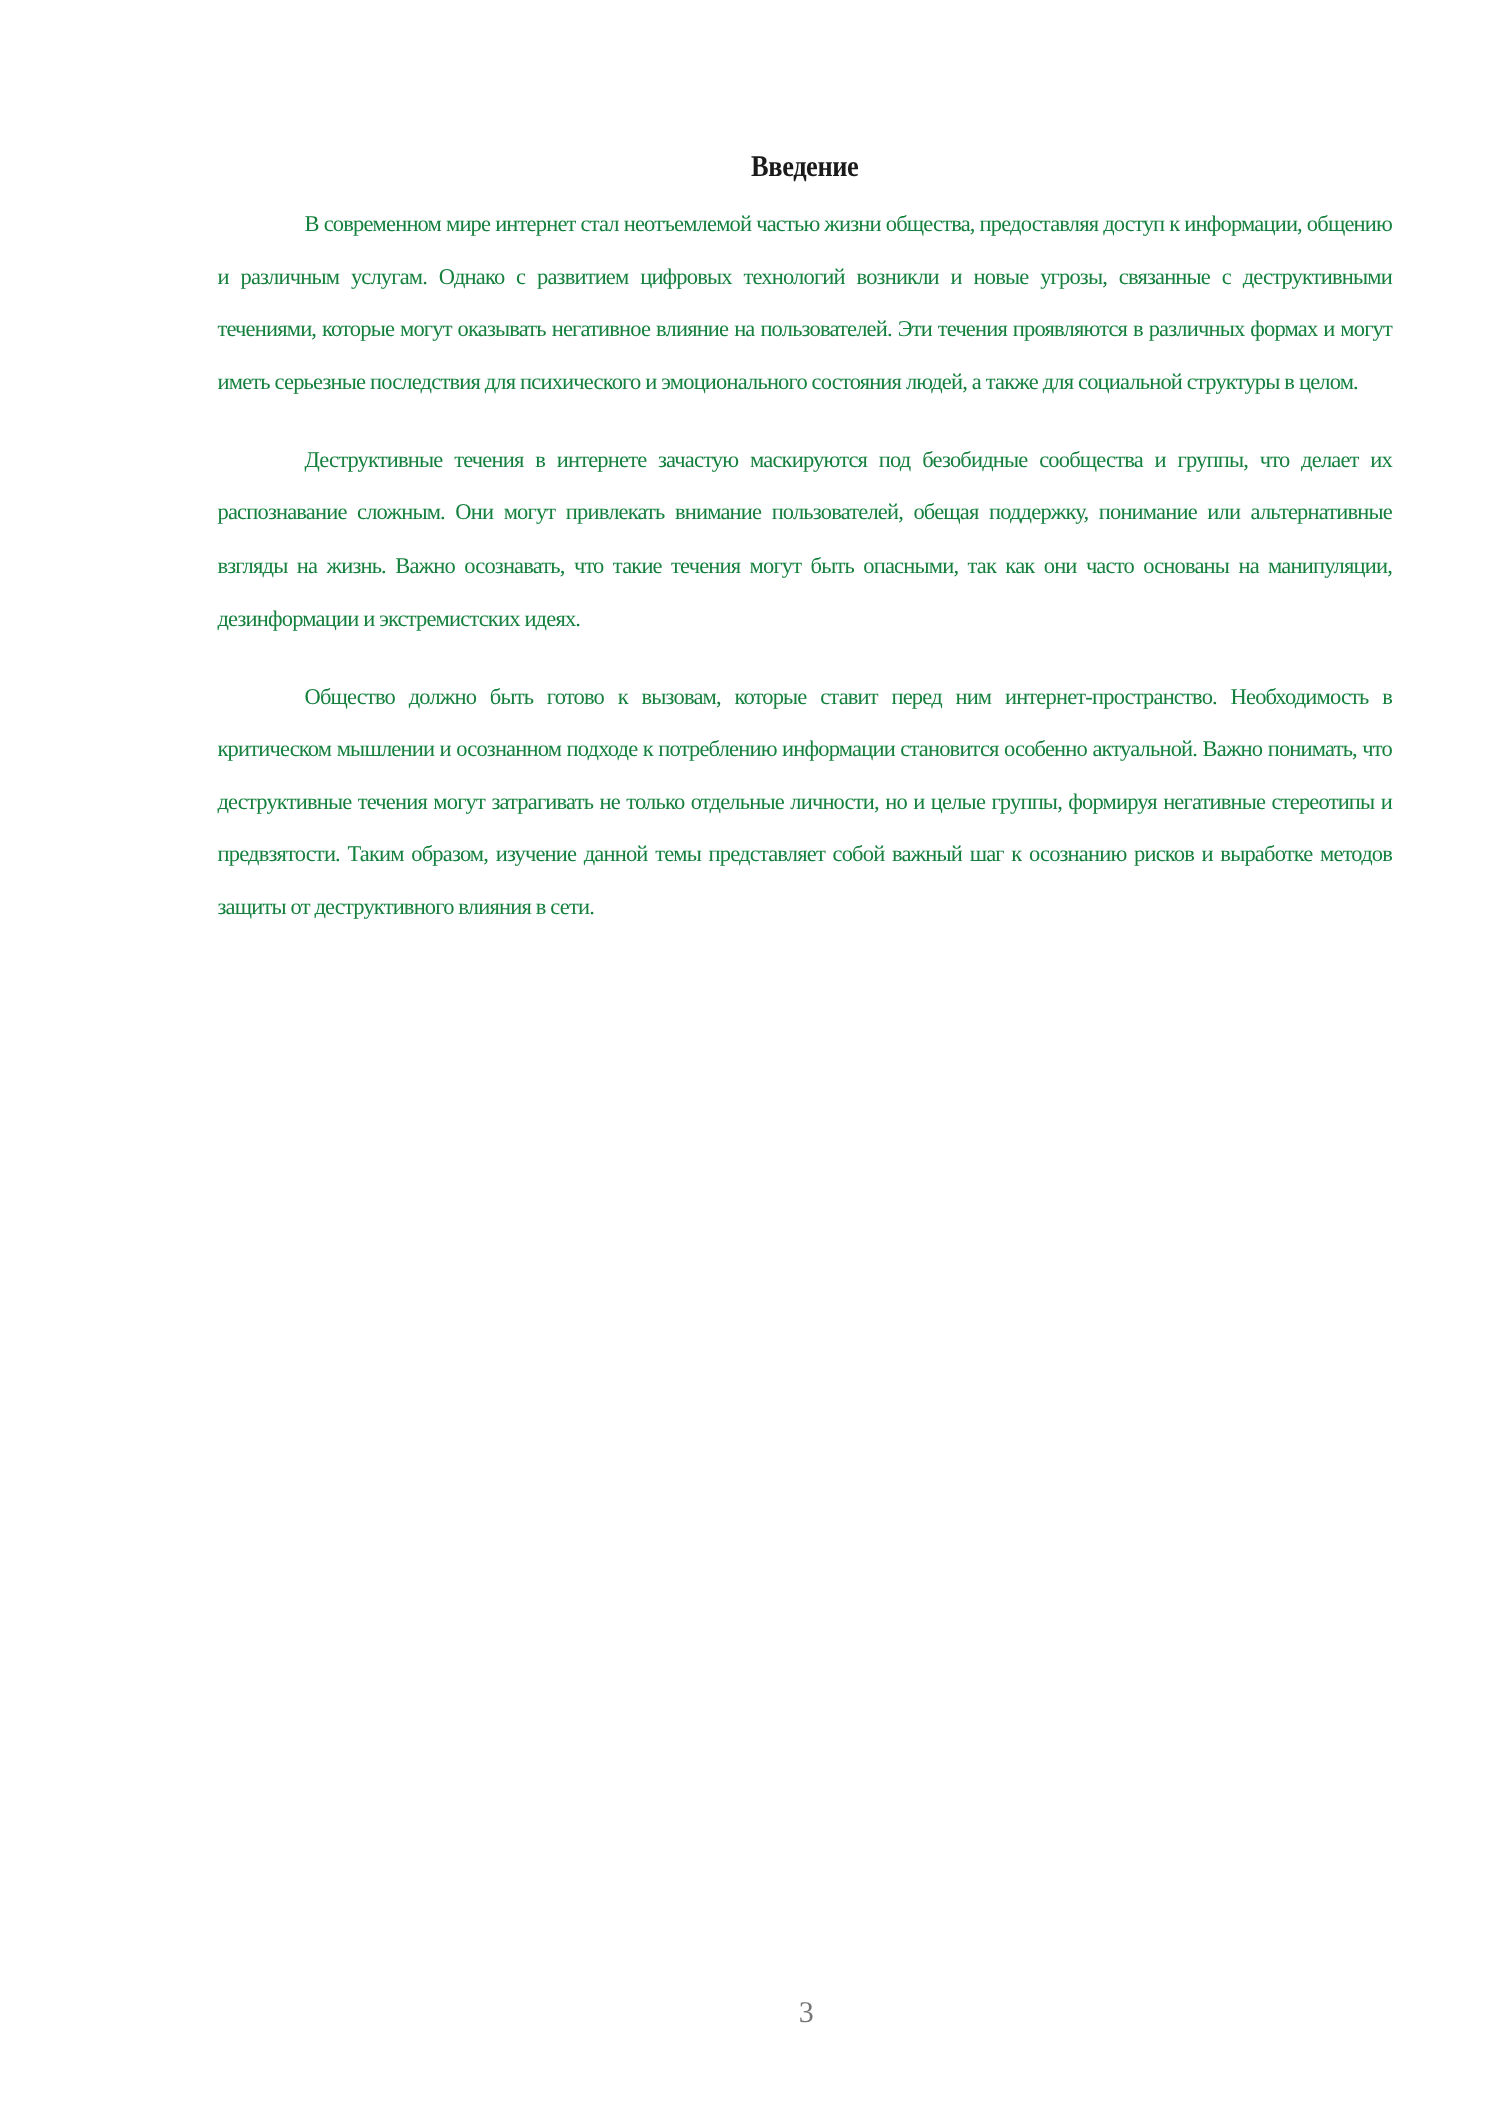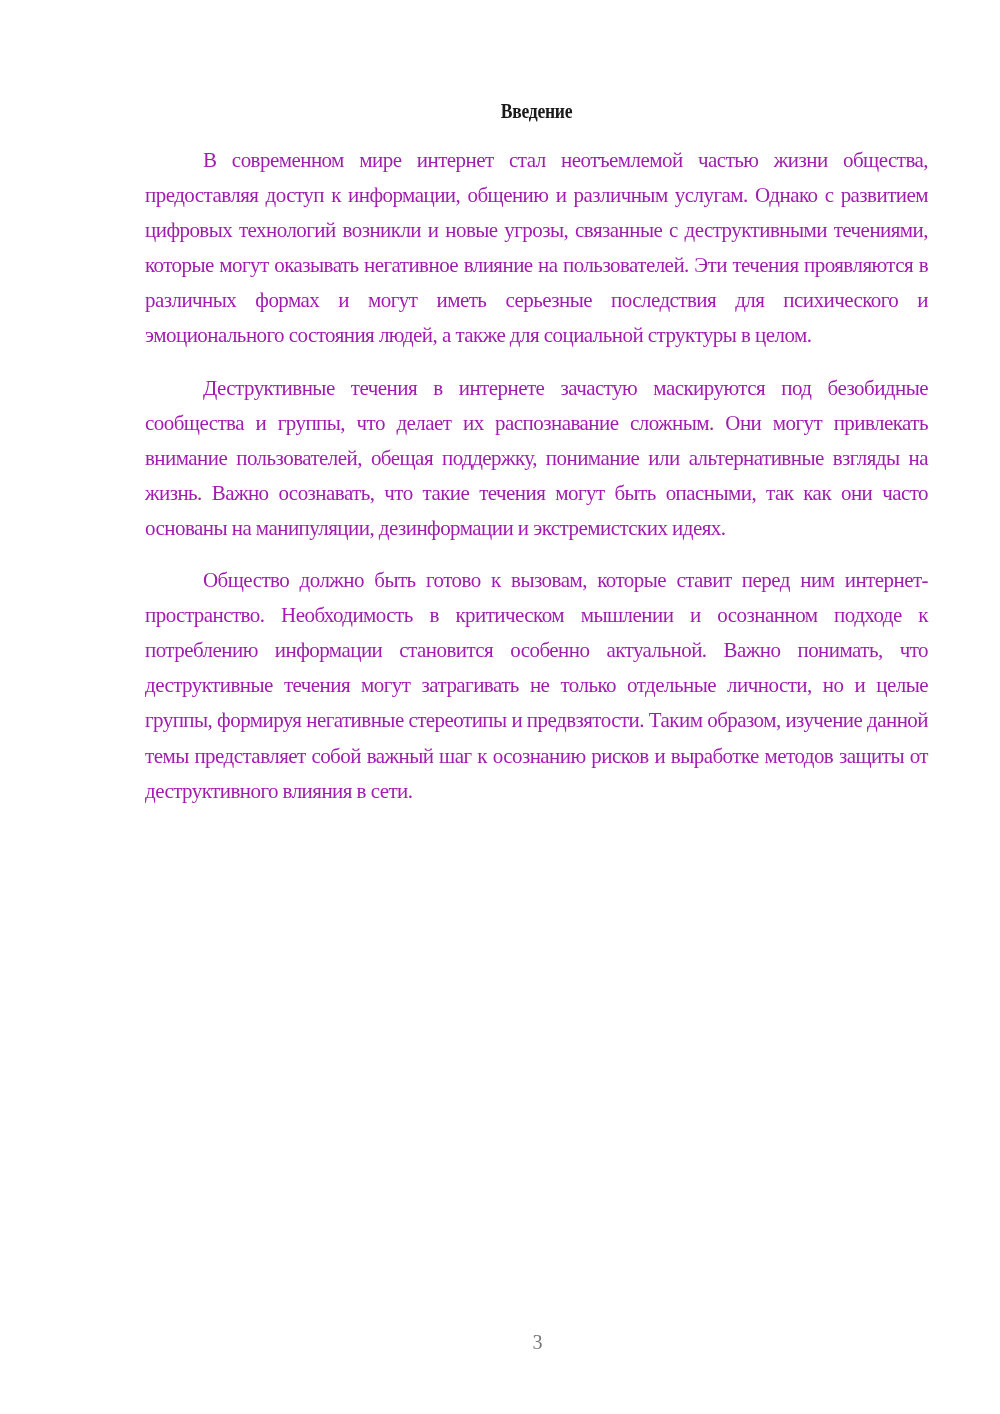--- a/index.html
+++ b/index.html
@@ -31,29 +31,29 @@
     .title {
       text-align: center;
       font-weight: bold;
       font-size: 20px;
       line-height: 30px;
       margin: 0 0 5px 0;
       letter-spacing: -0.3px;
       transform: scaleX(0.88);
     }
     .para {
-      margin: 17px 0 17px 0;
-      font-size: 21px;
+      margin: 7px 0 17px 0;
+      font-size: 15px;
       line-height: 35.1px;
       text-align: justify;
       text-align-last: left;
       text-indent: 58px;
       letter-spacing: -0.55px;
       word-spacing: 0px;
-      color: #a21caf;
+      color: #15803d;
     }
     .page-number {
       position: absolute;
       left: 0;
       width: 1075px;
       top: 1331px;
       text-align: center;
       font-size: 20px;
       color: #777777;
     }

